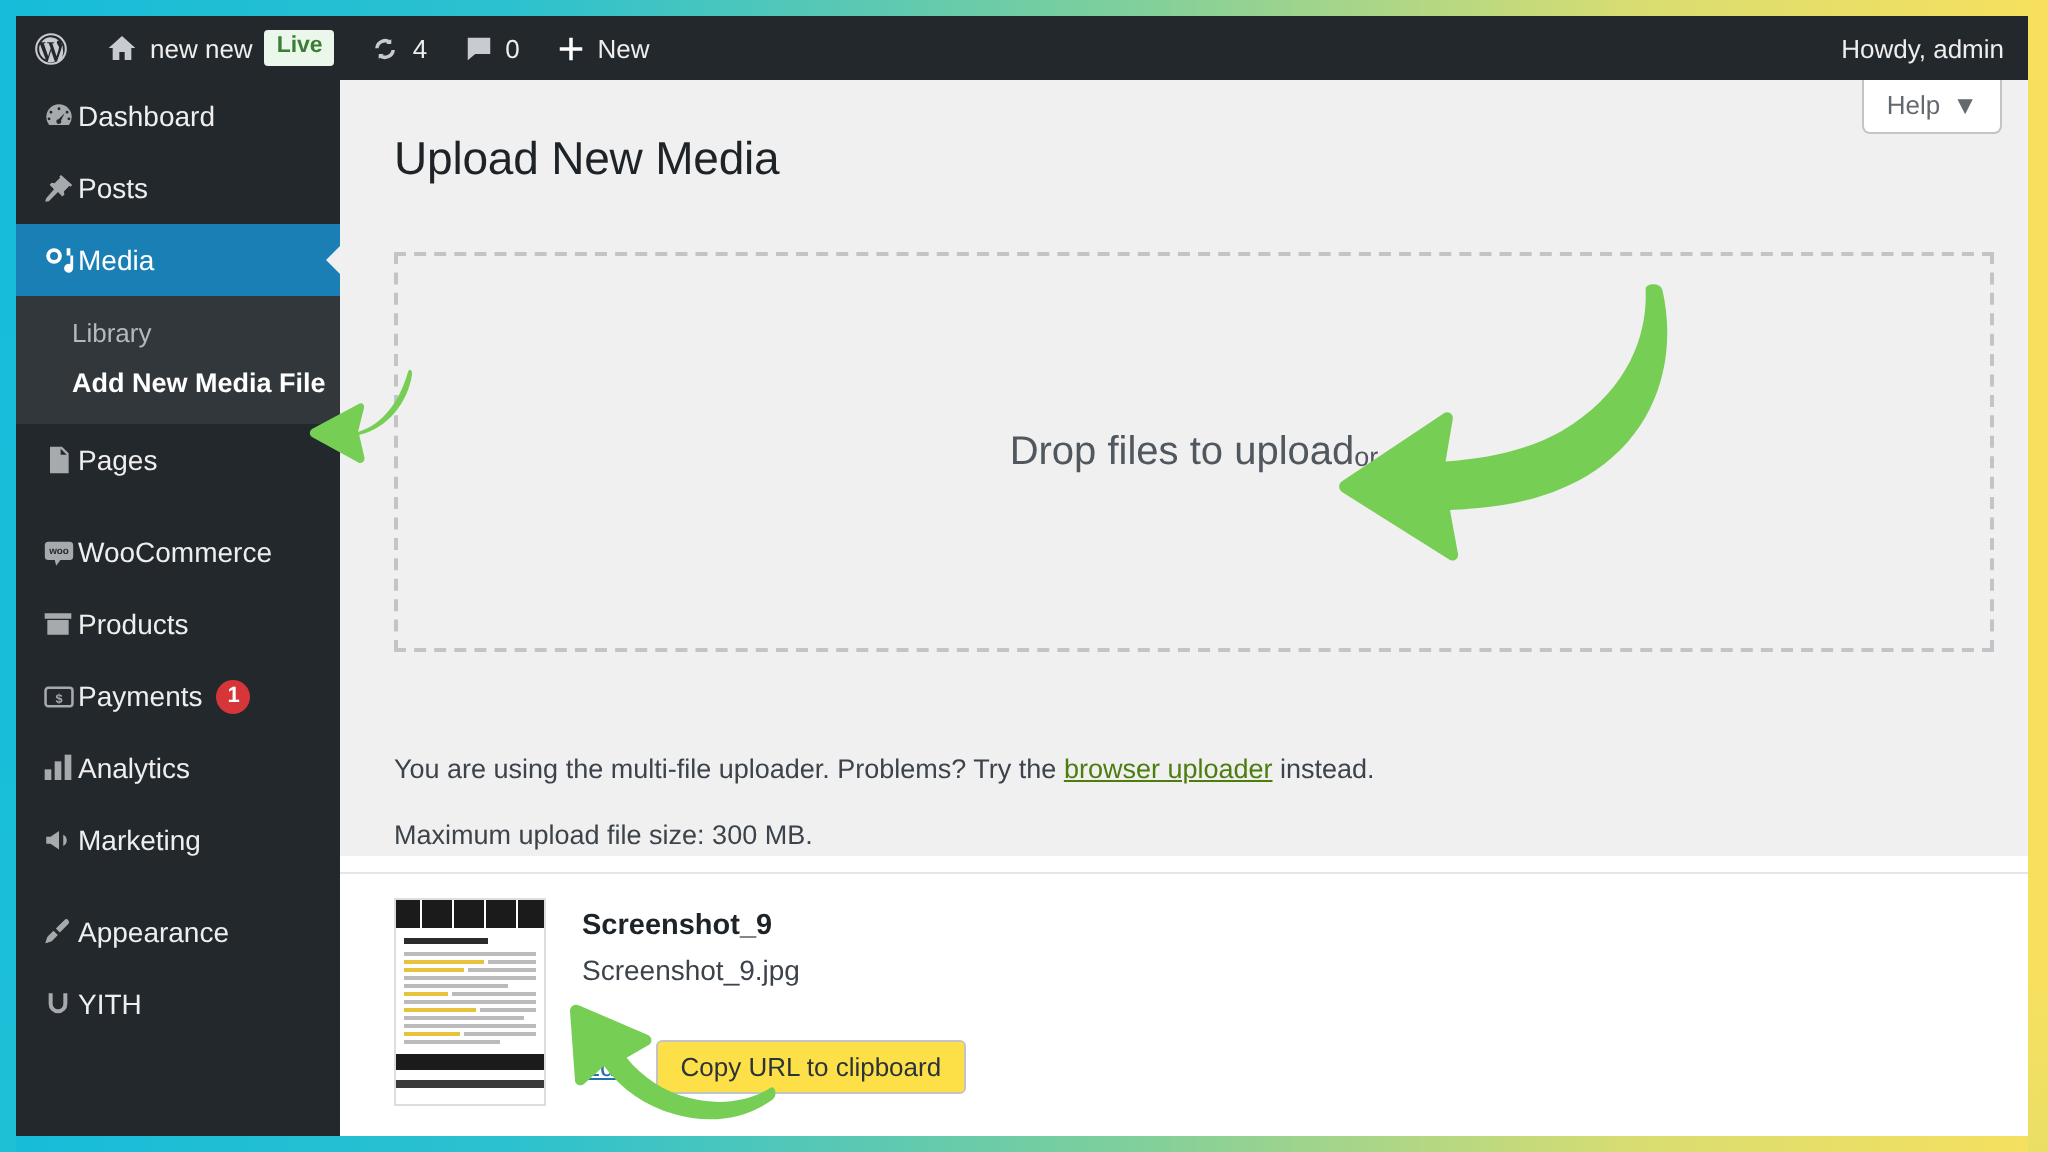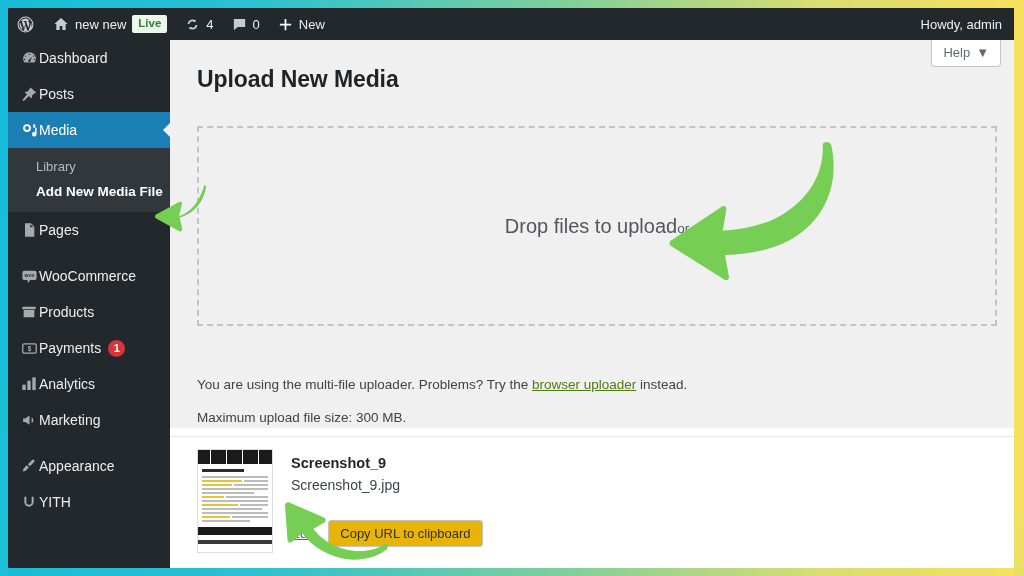--- a/index.html
+++ b/index.html
@@ -100,21 +100,21 @@
   }
   #help-tab {
     position:absolute; right:13px; top:0;
     background:#fff; border:1px solid #c3c4c7; border-top:none;
     border-radius:0 0 4px 4px;
     padding:5px 11px 6px 11px; font-size:13px; color:#646970;
     display:flex; align-items:center; gap:6px;
   }
   #page-title {
     position:absolute; left:27px; top:26px;
-    font-size:23px; font-weight:700; color:#1d2327;
+    font-size:23px; font-weight:400; color:#1d2327;
     letter-spacing:-0.1px;
   }
   #dropzone {
     position:absolute; left:27px; top:86px;
     width:800px; height:200px;
     border:2px dashed #c3c4c7;
     display:flex; flex-direction:row;
     align-items:center; justify-content:center;
     background:#f0f0f1;
   }
@@ -151,21 +151,21 @@
     overflow:hidden; position:relative;
   }
   .thumb-band { position:absolute; left:0; width:100%; background:#1b1b1b; }
   .thumb-line { position:absolute; height:2px; }
   #file-meta { padding-top:6px; }
   #file-title { font-size:14.5px; font-weight:bold; color:#1d2327; }
   #file-name { font-size:14px; color:#3c434a; margin-top:6px; }
   #file-actions { display:flex; align-items:center; gap:14px; margin-top:27px; }
   #edit-link { font-size:13.5px; color:#2271b1; text-decoration:underline; }
   #copy-url {
-    background:#eab308; border:1px solid #c3c4c7; color:#2c3338;
+    background:#fde047; border:1px solid #c3c4c7; color:#2c3338;
     border-radius:3px; padding:5px 11px; font-size:13px;
     font-family:"Liberation Sans", sans-serif; cursor:pointer;
   }
 
   
   .arrow { position:absolute; z-index:30; pointer-events:none; }
   #arrow-sidebar { left:126px; top:180px; }
   #arrow-dropzone { left:645px; top:138px; }
   #arrow-edit { left:262px; top:496px; }
 </style>

